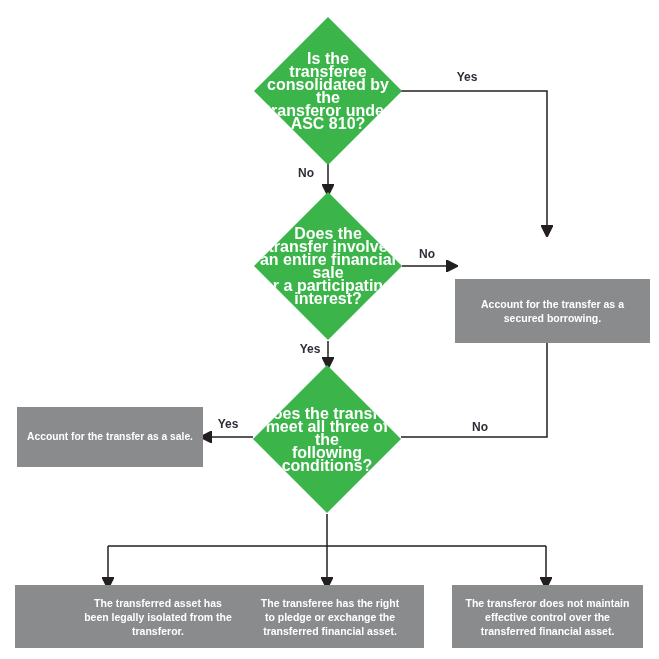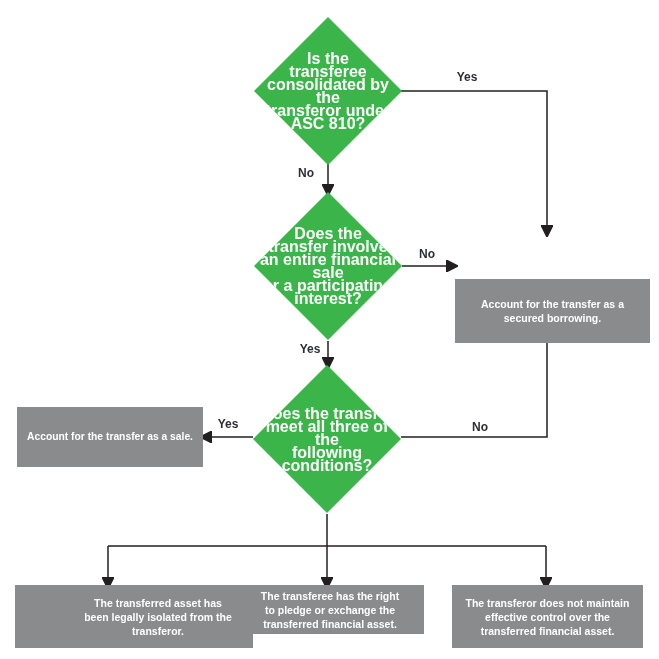--- a/index.html
+++ b/index.html
@@ -102,21 +102,21 @@
   <div class="gbox" style="left:17px;top:407px;width:186px;height:60px;">
     <div class="node-text" style="white-space:nowrap;font-size:10.3px;">Account for the transfer as a sale.</div>
   </div>
 
   <div class="gbox" style="left:15px;top:585px;width:190px;height:63px;padding-left:48px;">
     <div class="node-text">The transferred asset has
 been legally isolated from the
 transferor.</div>
   </div>
 
-  <div class="gbox" style="left:236px;top:585px;width:188px;height:49px;">
+  <div class="gbox" style="left:236px;top:585px;width:188px;height:63px;">
     <div class="node-text">The transferee has the right
 to pledge or exchange the
 transferred financial asset.</div>
   </div>
 
   <div class="gbox" style="left:452px;top:585px;width:191px;height:63px;">
     <div class="node-text">The transferor does not maintain
 effective control over the
 transferred financial asset.</div>
   </div>

